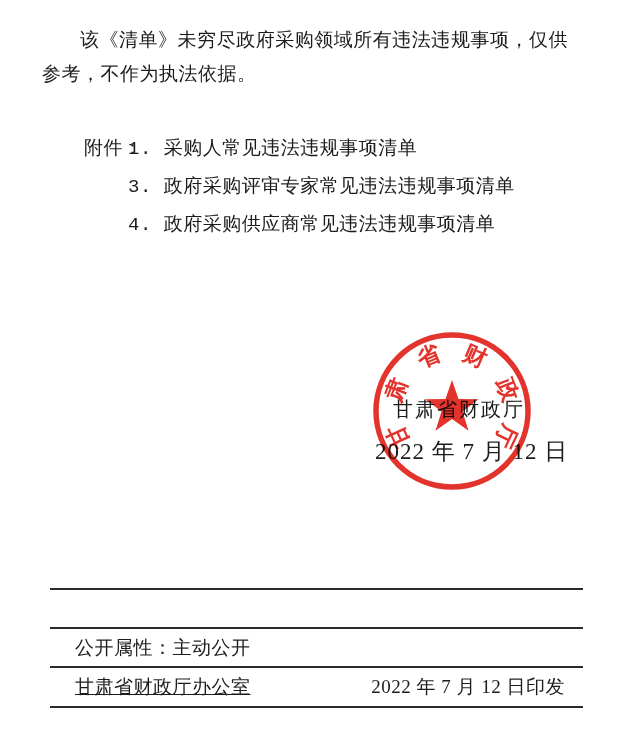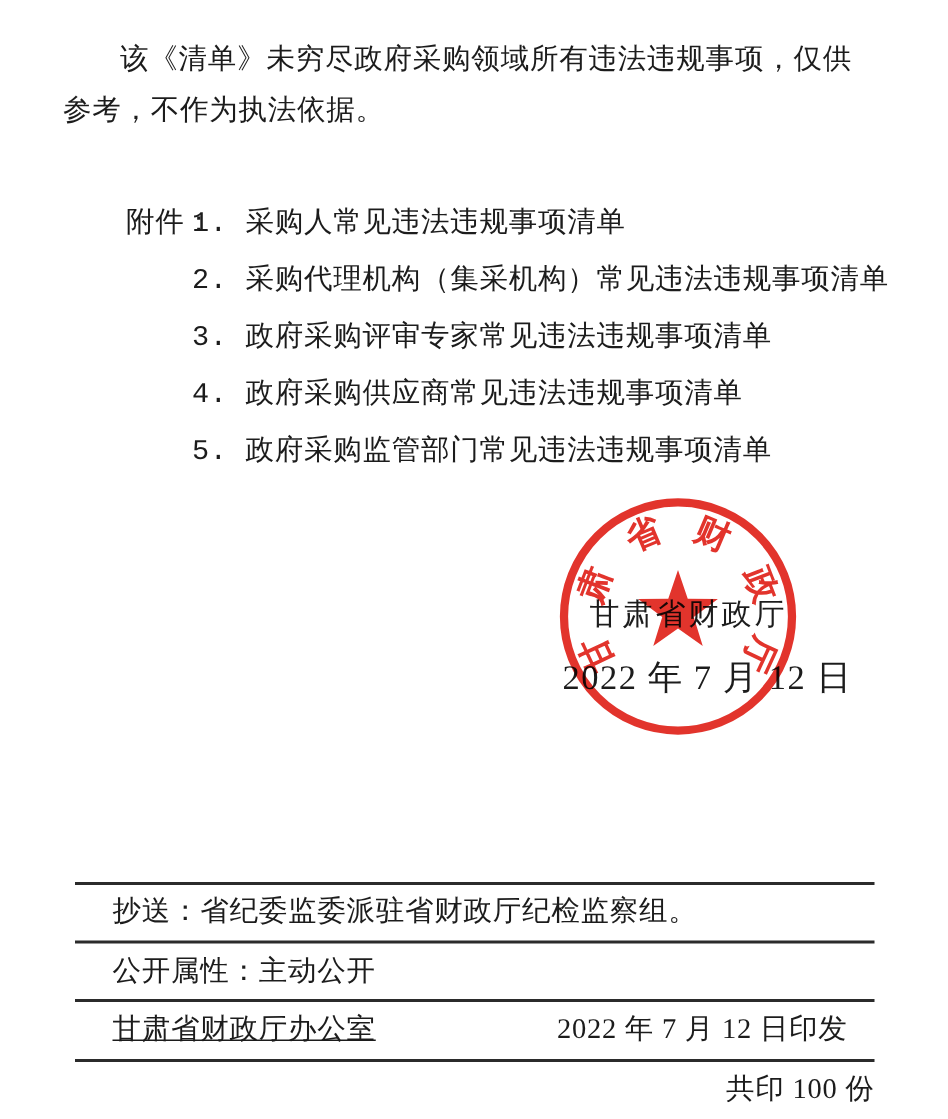--- a/index.html
+++ b/index.html
@@ -121,30 +121,24 @@
 <div class="page">
 
   <div class="paragraph">该《清单》未穷尽政府采购领域所有违法违规事项，仅供参考，不作为执法依据。</div>
 
   <div class="attachments">
     <div class="att-row">
       <span class="att-label">附件：</span>
       <span>1. 采购人常见违法违规事项清单</span>
     </div>
     <div class="att-row">
-      <span>2. 采购代理机构（集采机构）常见违法违规事项清单</span>
-    </div>
-    <div class="att-row">
       <span>3. 政府采购评审专家常见违法违规事项清单</span>
     </div>
     <div class="att-row">
       <span>4. 政府采购供应商常见违法违规事项清单</span>
-    </div>
-    <div class="att-row">
-      <span>5. 政府采购监管部门常见违法违规事项清单</span>
     </div>
   </div>
 
   <div class="sig-issuer">甘肃省财政厅</div>
   <div class="sig-date">2022 年 7 月 12 日</div>
 
   <div class="seal">
     <svg width="164" height="164" viewBox="0 0 164 164">
       <circle id="seal-border" cx="82" cy="82" r="76" fill="none" stroke-width="5.5" stroke="#e0241c"></circle>
       <polygon id="seal-star" points="82,51 88.5,70.1 108.6,70.35 92.5,82.4 98.5,101.7 82,90 65.5,101.7 71.5,82.4 55.4,70.35 75.5,70.1" fill="#e0241c"></polygon>
@@ -153,25 +147,23 @@
           <text x="82" y="30" text-anchor="middle" transform="rotate(-69 82 82)" fill="#e0241c" class="seal-char">肃</text>
           <text x="82" y="30" text-anchor="middle" transform="rotate(-23 82 82)" fill="#e0241c" class="seal-char">省</text>
           <text x="82" y="30" text-anchor="middle" transform="rotate(23 82 82)" fill="#e0241c" class="seal-char">财</text>
           <text x="82" y="30" text-anchor="middle" transform="rotate(69 82 82)" fill="#e0241c" class="seal-char">政</text>
           <text x="82" y="30" text-anchor="middle" transform="rotate(115 82 82)" fill="#e0241c" class="seal-char">厅</text>
         </g>
     </svg>
   </div>
 
   <div class="rule rule-1"></div>
-  <div class="footer-text cc-line">抄送：省纪委监委派驻省财政厅纪检监察组。</div>
 
   <div class="rule rule-2"></div>
   <div class="footer-text disclosure">公开属性：主动公开</div>
 
   <div class="rule rule-3"></div>
   <div class="footer-text issuing-office">甘肃省财政厅办公室</div>
   <div class="footer-text print-date">2022 年 7 月 12 日印发</div>
 
   <div class="rule rule-4"></div>
-  <div class="footer-text print-copies">共印 100 份</div>
 
 </div>
 
 </body></html>

